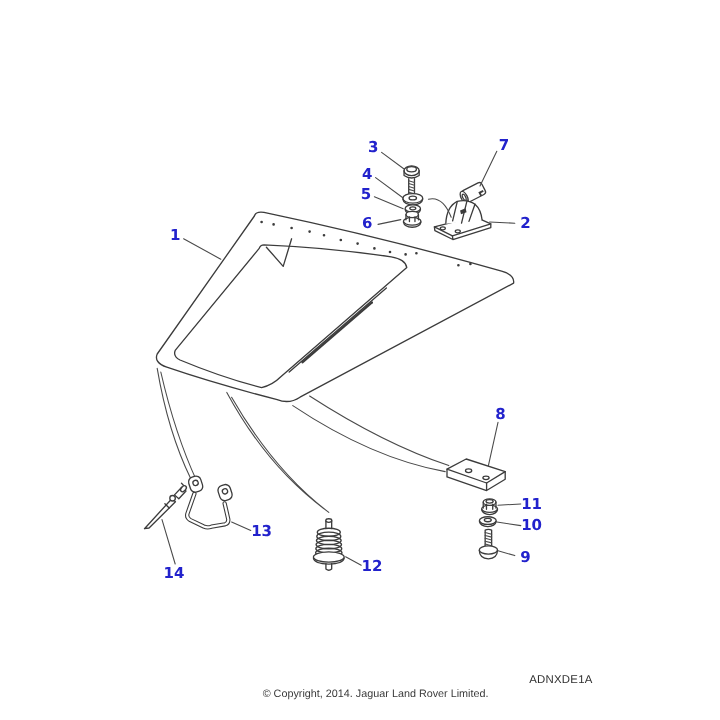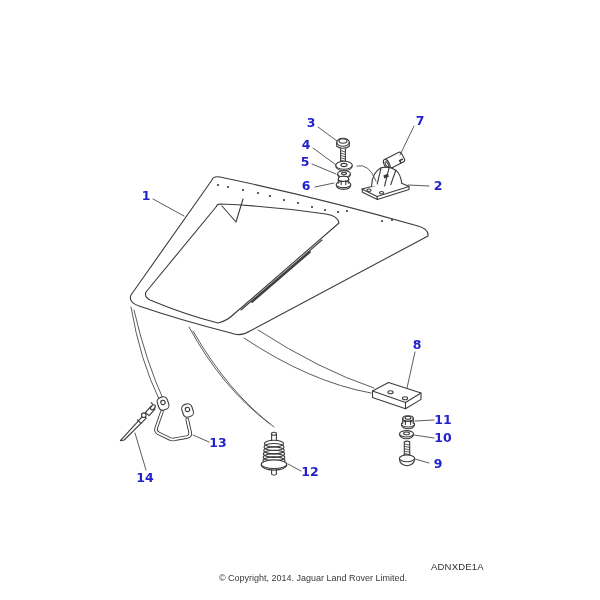--- a/index.html
+++ b/index.html
@@ -7,21 +7,21 @@
           font-family:"Liberation Sans",sans-serif;}
   svg{position:absolute;left:0;top:0;}
   .ln{fill:none;stroke:#3c3c3c;stroke-width:1.1;stroke-linecap:round;stroke-linejoin:round;}
   .fw{fill:#ffffff;stroke:#3c3c3c;stroke-width:1.1;stroke-linejoin:round;}
   .thin{fill:none;stroke:#4a4a4a;stroke-width:0.9;stroke-linecap:round;}
   .dots{fill:none;stroke:#3c3c3c;stroke-width:2.2;stroke-linecap:round;}
   .tube{fill:none;stroke:#3c3c3c;stroke-width:3.6;stroke-linecap:round;stroke-linejoin:round;}
   .tubein{fill:none;stroke:#ffffff;stroke-width:1.8;stroke-linecap:round;stroke-linejoin:round;}
   .darkfill{fill:#3c3c3c;stroke:none;}
   .callout{font-family:"DejaVu Sans",sans-serif;font-weight:bold;font-size:12.5px;fill:#2222cc;cursor:pointer;}
-  .drawing-code{position:absolute;left:431px;top:561px;font-size:9.5px;color:#2f2f2f;letter-spacing:0.2px;}
+  .drawing-code{position:absolute;left:441px;top:561px;font-size:9.5px;color:#2f2f2f;letter-spacing:0.2px;}
   .copyright{position:absolute;left:313px;top:573px;transform:translateX(-50%);
              font-size:9px;color:#3a3a3a;white-space:nowrap;}
 </style>
 </head>
 <body>
 
 <div class="screen">
 
 <svg width="600" height="600" viewBox="0 0 600 600">
 

